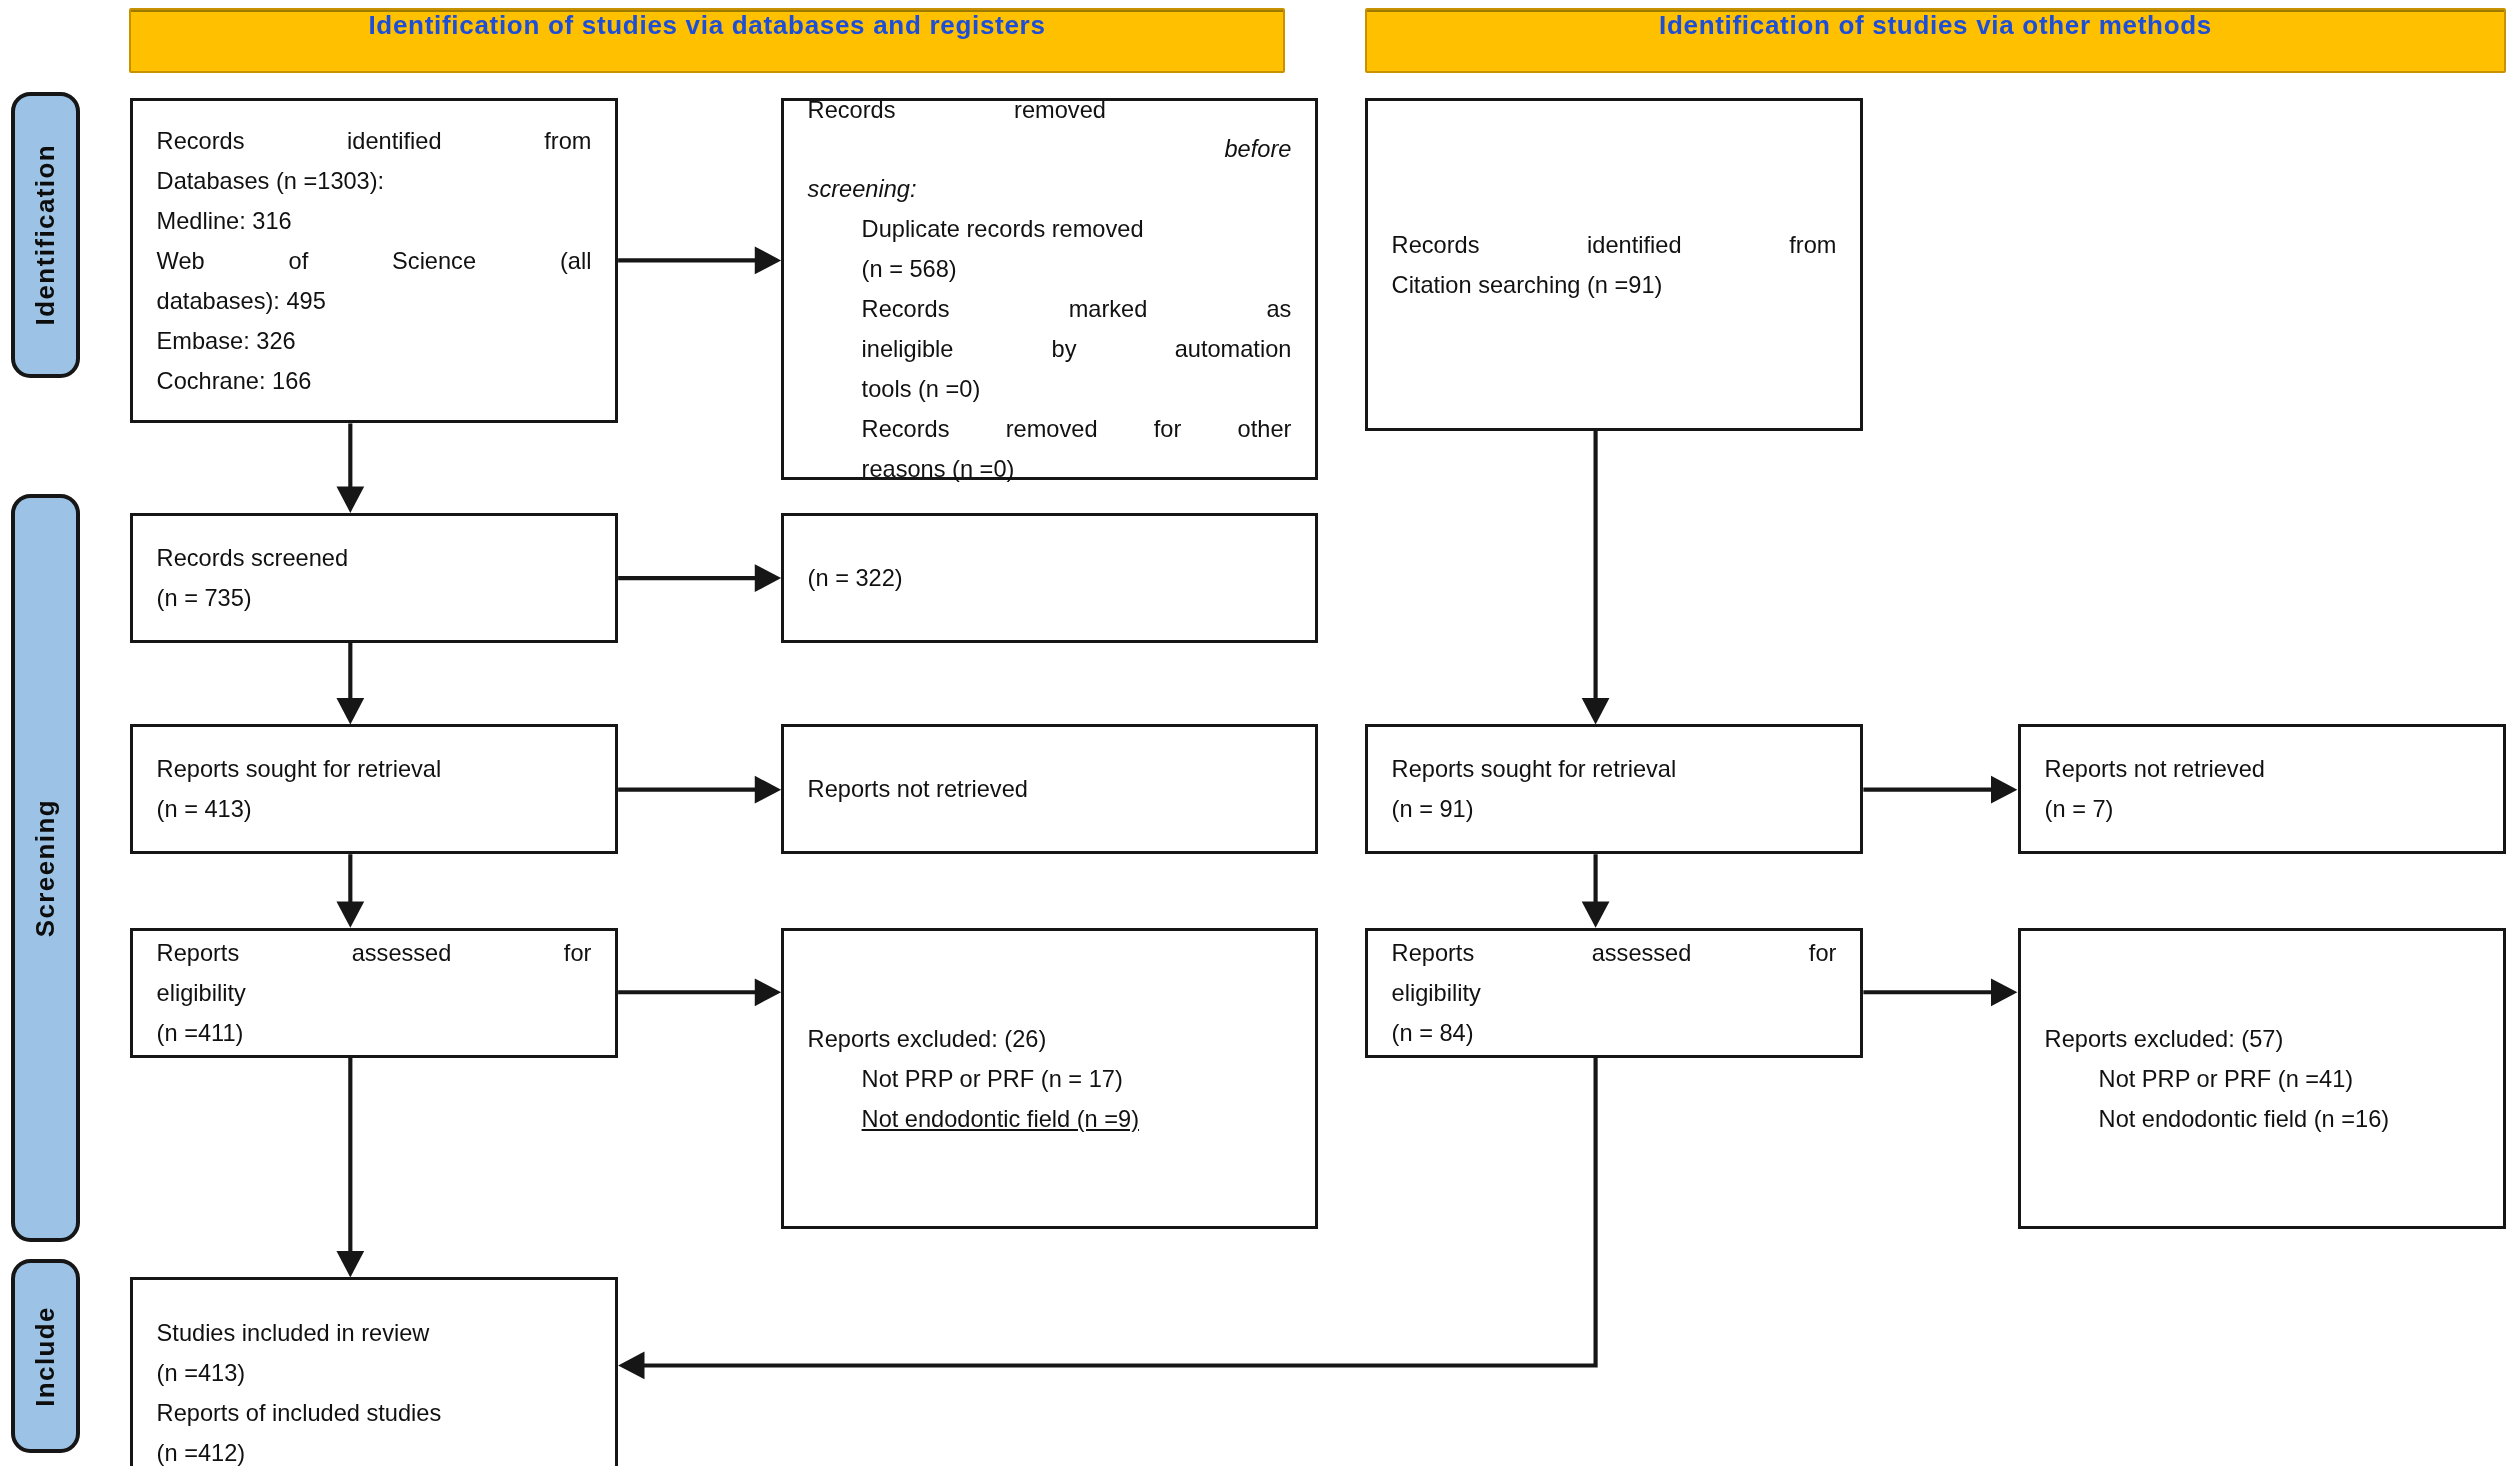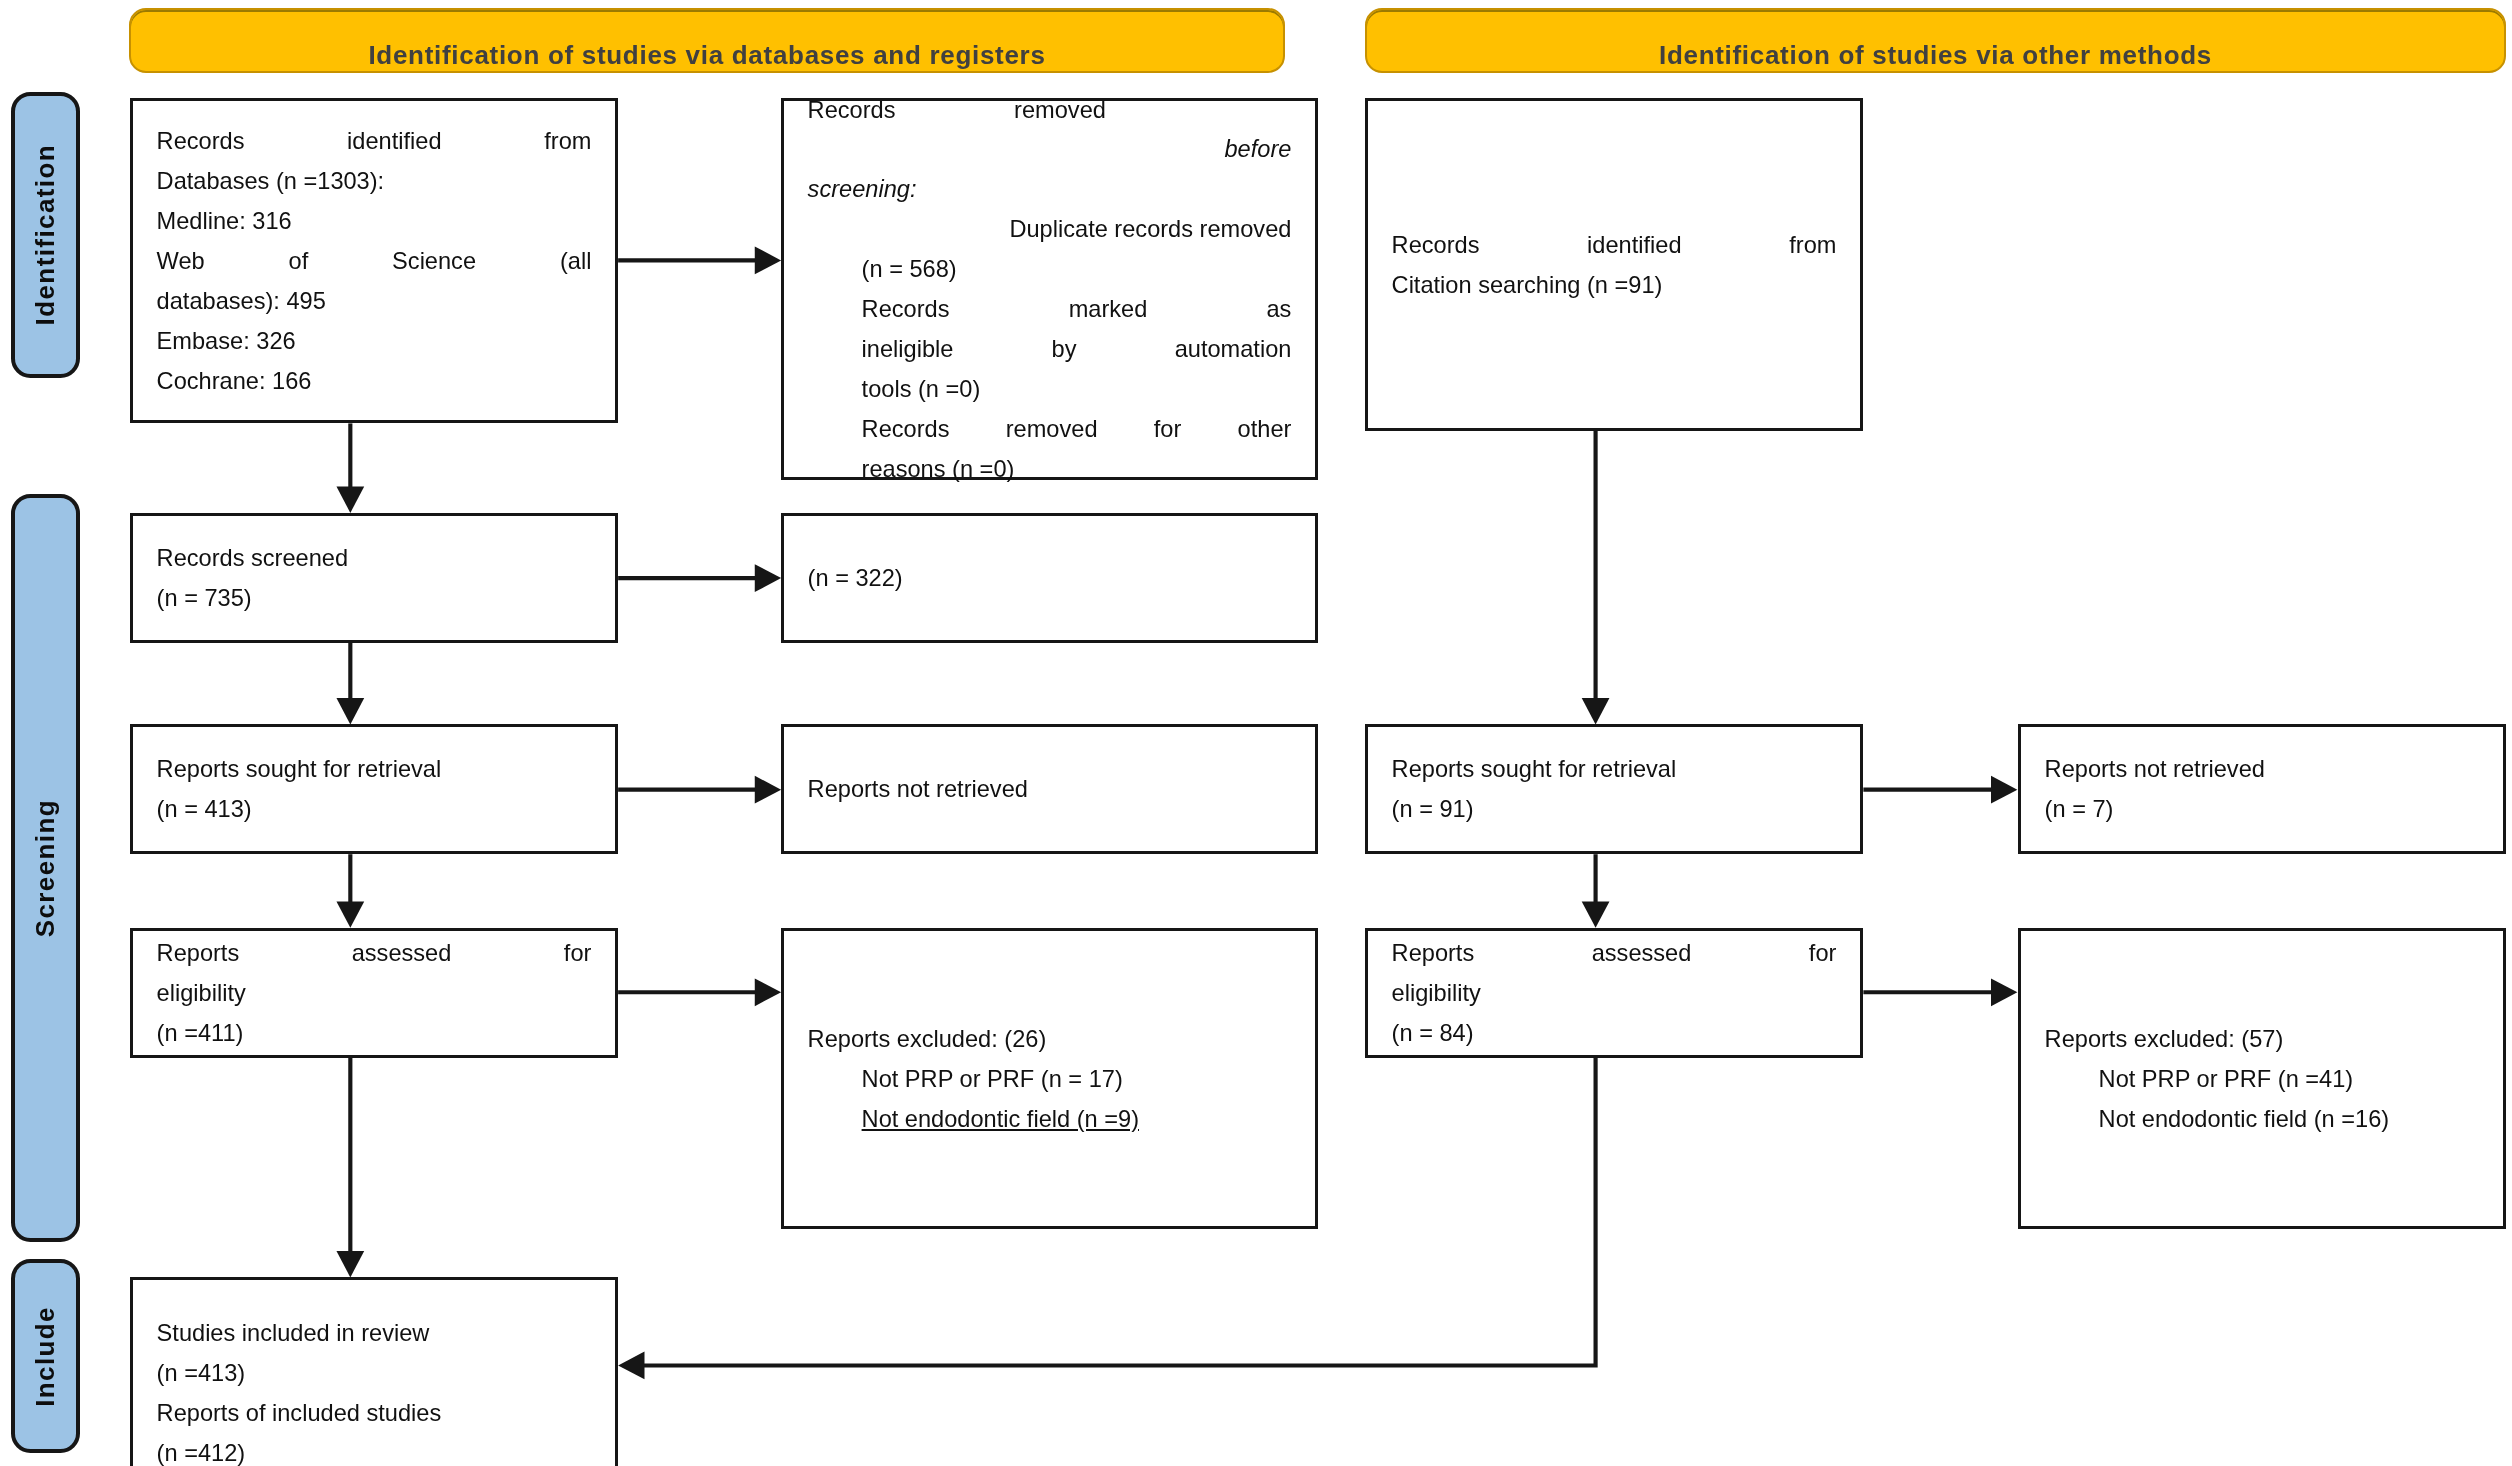--- a/index.html
+++ b/index.html
@@ -2,23 +2,23 @@
 <html style="font-size:11px"><head>
 <meta charset="utf-8">
 <style>
   html,body{margin:0;padding:0;background:#fff;}
   #canvas{
     position:relative;width:2512px;height:1467px;background:#ffffff;
     font-family:"Liberation Sans","DejaVu Sans",sans-serif;color:#111;
     overflow:hidden;
   }
   .banner{
-    position:absolute;background:#FFC000;border:2.8px solid #C79100;border-radius:17px;
-    display:flex;align-items:flex-end;justify-content:center;
-    font-weight:bold;font-size:26px;letter-spacing:0.7px;color:#404040;
+    position:absolute;background:#FFC000;border:2.8px solid #C79100;border-radius:2px;
+    display:flex;align-items:flex-start;justify-content:center;
+    font-weight:bold;font-size:26px;letter-spacing:0.7px;color:#1d4ed8;
     box-sizing:border-box;box-shadow:0 2.1px 0 #9c7a00 inset;
   }
   #banner-left{left:129px;top:8.3px;width:1156px;height:65px;}
   #banner-right{left:1365px;top:8.3px;width:1141px;height:65px;}
   .side-label{
     position:absolute;background:#9CC3E5;border:4.2px solid #161616;border-radius:19.4px;
     display:flex;align-items:center;justify-content:center;box-sizing:border-box;
   }
   .side-label span{
     writing-mode:vertical-rl;transform:rotate(180deg);
@@ -90,21 +90,21 @@
       <div class="line">Embase: 326</div>
       <div class="line">Cochrane: 166</div>
     </div>
   <div class="box" id="box-b">
       <div class="line just">
         <span>Records</span>
         <span>removed</span>
         <span style="font-style: italic; margin-top: 39px;">before</span>
       </div>
       <div class="line" style="font-style: italic;">screening:</div>
-      <div class="line" style="margin-left: 54px; text-align: right;">Duplicate records removed</div>
+      <div class="line" style="margin-left: 54px;">Duplicate records removed</div>
       <div class="line" style="margin-left: 54px;">(n = 568)</div>
       <div class="line just" style="margin-left: 54px; width: calc(100% - 54px);">
         <span>Records</span>
         <span>marked</span>
         <span>as</span>
       </div>
       <div class="line just" style="margin-left: 54px; width: calc(100% - 54px);">
         <span>ineligible</span>
         <span>by</span>
         <span>automation</span>

